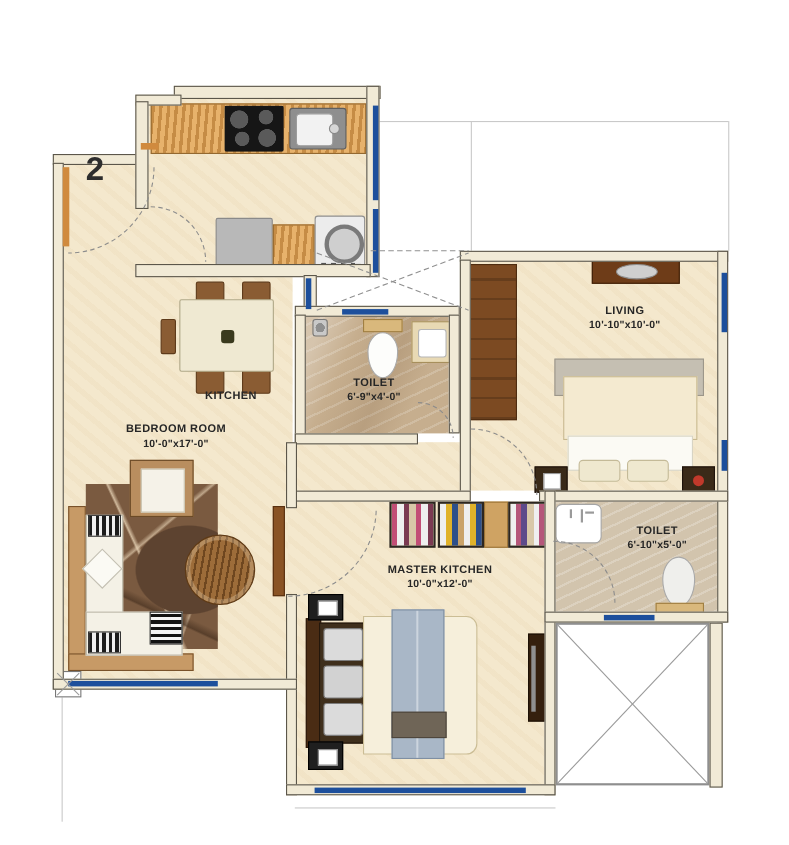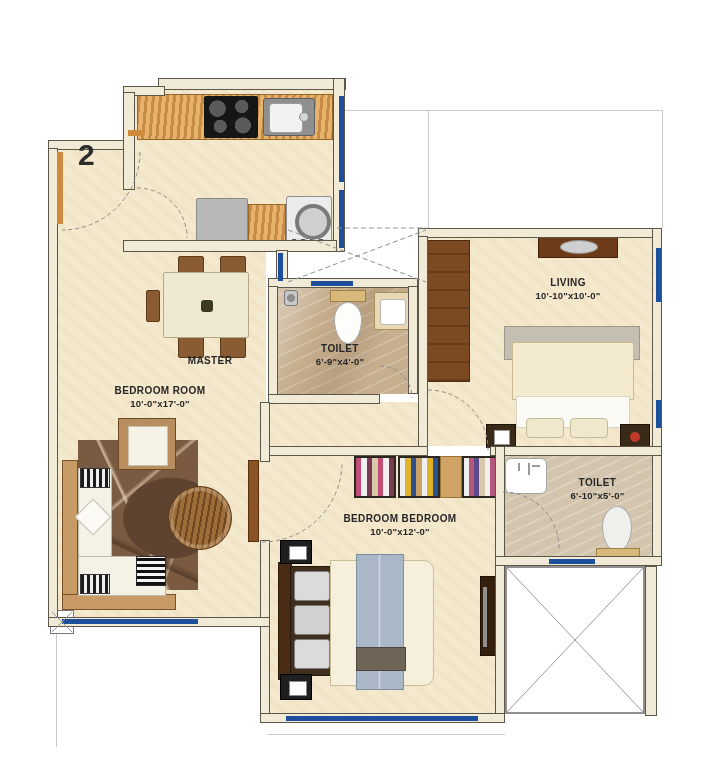--- a/index.html
+++ b/index.html
@@ -197,21 +197,21 @@
       <line x1="507" y1="712" x2="643" y2="568"></line>
       <line x1="52" y1="612" x2="72" y2="632"></line>
       <line x1="52" y1="632" x2="72" y2="612"></line>
     </g>
   </svg>
 
   <div class="unitnum" style="left:78px;top:138px;">2</div>
 
 
   <div class="lbl" style="left:162px;top:354px;width:96px;">
-    <div>MASTER</div>
+    <div>KITCHEN</div>
   </div>
 
   <div class="lbl" style="left:78px;top:384px;width:164px;">
     <div>BEDROOM ROOM</div>
     <div class="dims">10'-0"x17'-0"</div>
   </div>
 
   <div class="lbl" style="left:272px;top:342px;width:136px;">
     <div>TOILET</div>
     <div class="dims">6'-9"x4'-0"</div>
@@ -221,17 +221,17 @@
     <div>LIVING</div>
     <div class="dims">10'-10"x10'-0"</div>
   </div>
 
   <div class="lbl" style="left:545px;top:476px;width:105px;">
     <div>TOILET</div>
     <div class="dims">6'-10"x5'-0"</div>
   </div>
 
   <div class="lbl" style="left:295px;top:512px;width:210px;">
-    <div>BEDROOM BEDROOM</div>
+    <div>MASTER KITCHEN</div>
     <div class="dims">10'-0"x12'-0"</div>
   </div>
 
 </div>
 
 </body></html>

